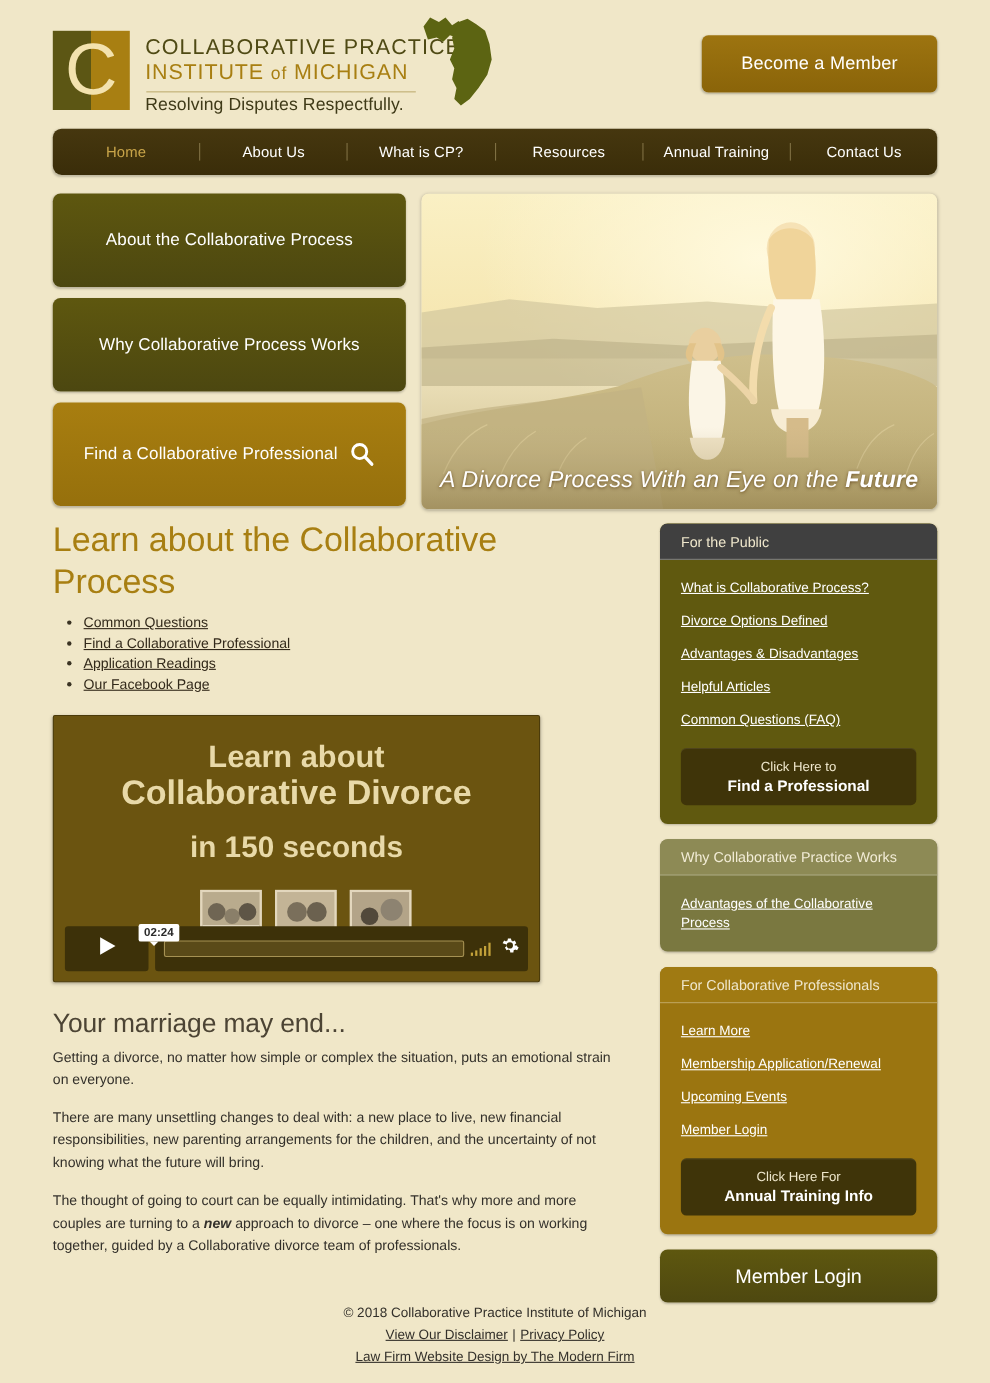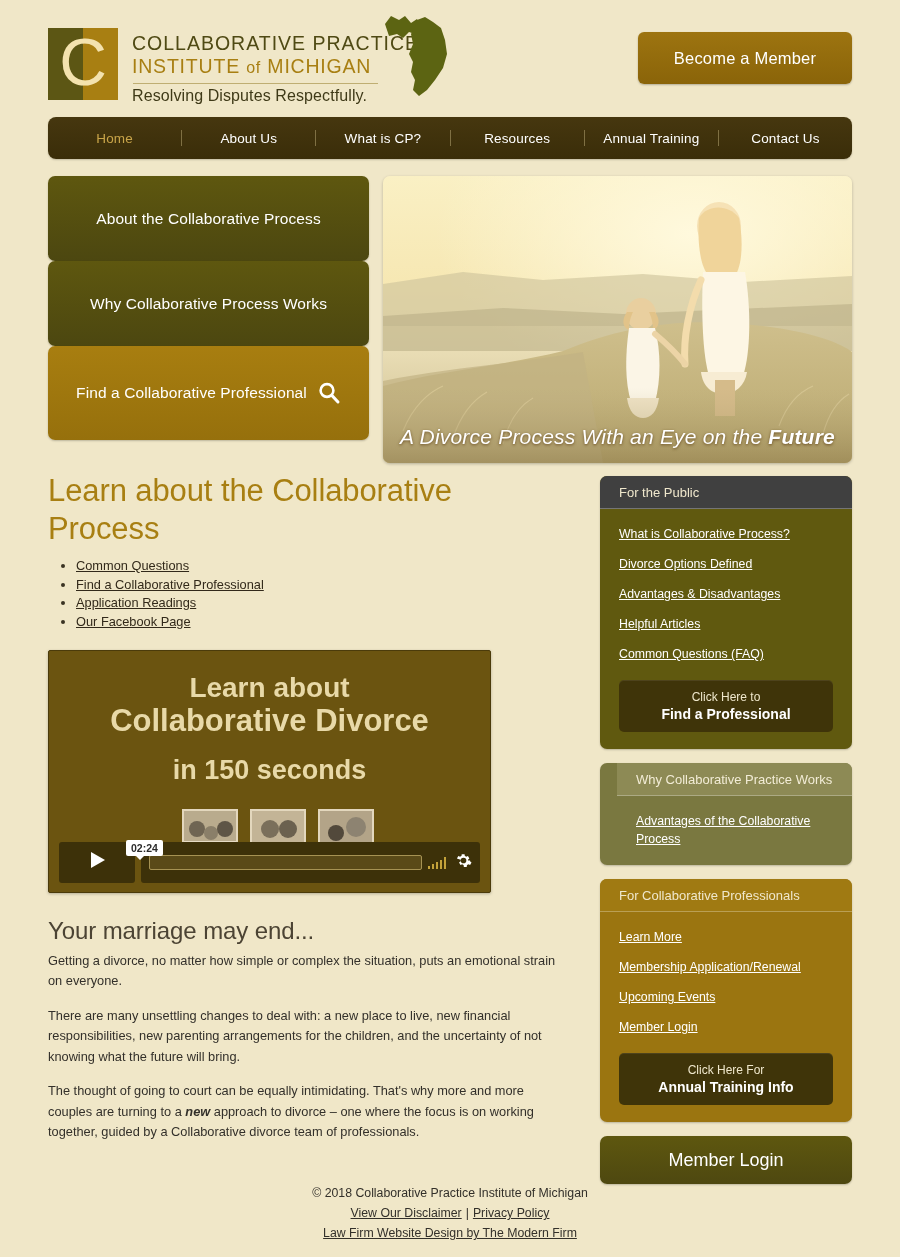--- a/index.html
+++ b/index.html
@@ -59,21 +59,21 @@
   .nav-item{
     color:#fff;font-size:13.5px;text-decoration:none;
     flex:1;text-align:center;letter-spacing:.15px;
   }
   .nav-item.active{color:#c8a449;}
   .nav-sep{width:1px;height:16px;background:#8b7b4e;opacity:.85;}
 
   
   .feature-col{position:absolute;left:48px;top:176px;width:321px;}
   .feature-btn{
-    height:85px;border-radius:7px;
+    height:85px;border-radius:7px;margin-bottom:10px;
     display:flex;align-items:center;justify-content:center;
     color:#fff;font-size:15.5px;cursor:pointer;
     box-shadow:0 1px 2px rgba(0,0,0,.22);
     letter-spacing:.1px;text-align:center;
   }
   .feature-btn.olive{background:linear-gradient(to bottom,#5e570f,#4c4710);}
   .feature-btn.gold{background:linear-gradient(to bottom,#a87e10,#96700c);height:94px;}
   .feature-btn .mg{margin-left:10px;display:inline-flex;}
 
   
@@ -157,21 +157,21 @@
     border-bottom:1px solid rgba(255,255,255,.28);
   }
   .w-body{padding:16px 19px 17px 19px;}
   .w-body a{
     display:block;color:#fff;font-size:12.3px;text-decoration:underline;
     margin-bottom:12px;line-height:18px;
   }
   .w-body a:last-of-type{margin-bottom:0;}
   .w-olive{background:#60590f;}
   .w-olive .w-head{background:#404040;}
-  .w-lightolive{background:#7a7840;padding-left:17px;}
+  .w-lightolive{background:#7a7840;}
   .w-lightolive .w-head{background:#8d8a55;color:#f2ecd6;}
   .w-gold{background:#9b7510;}
   .w-gold .w-head{background:#a07a12;}
   .w-cta{
     margin-top:17px;border-radius:5px;background:#3f3409;
     text-align:center;padding:9px 6px 10px 6px;color:#efe7cc;
     font-size:12px;line-height:16px;cursor:pointer;
     box-shadow:inset 0 1px 0 rgba(255,255,255,.08);
   }
   .w-cta b{display:block;font-size:14px;color:#fff;font-weight:700;margin-top:1px;}

